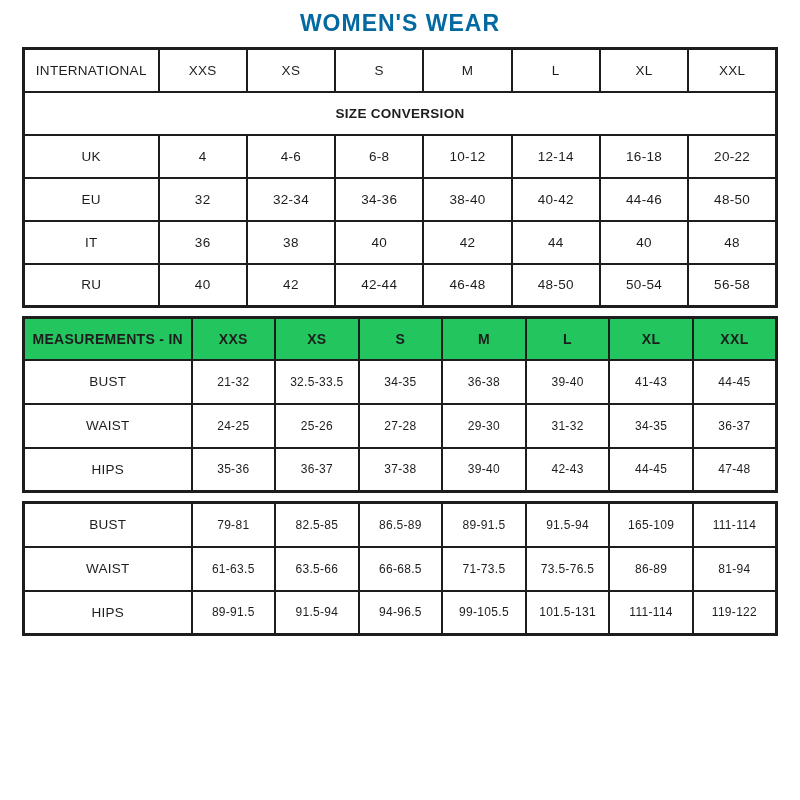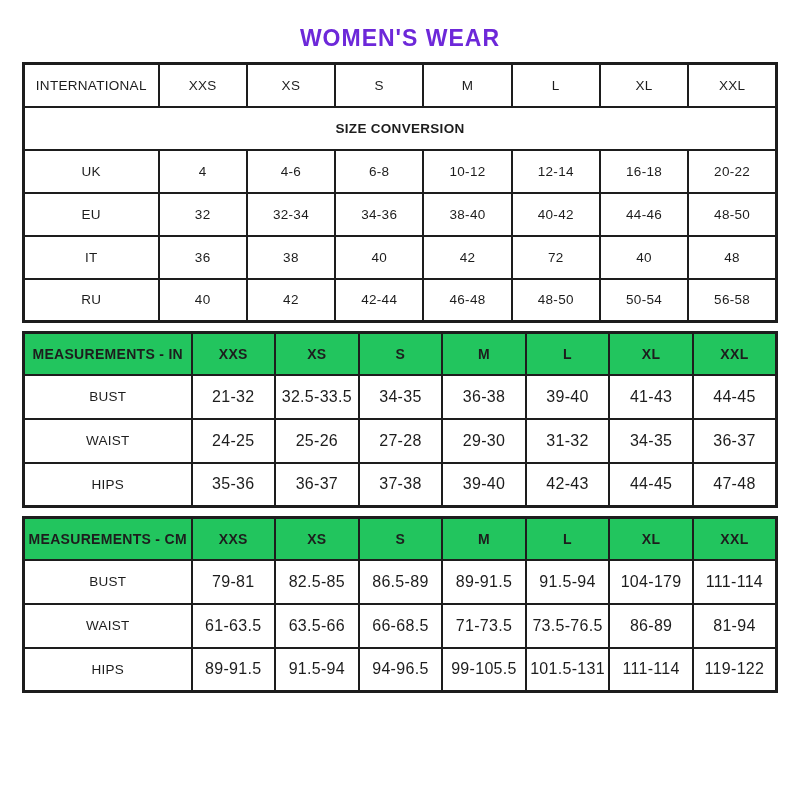--- a/index.html
+++ b/index.html
@@ -8,22 +8,22 @@
     width: 800px; height: 800px;
     font-family: "Liberation Sans", "DejaVu Sans", sans-serif;
     color: #1d1d1d;
   }
   .wrap { width: 800px; padding: 0 22px; }
   h1.page-title {
     text-align: center;
     font-size: 23px;
     font-weight: 600;
     letter-spacing: 1px;
-    color: #6d28d9;
-    padding: 24px 0 10px 0;
+    color: #0369a1;
+    padding: 9px 0 10px 0;
     line-height: 28px;
   }
   table.tbl {
     width: 100%;
     border-collapse: collapse;
     table-layout: fixed;
     border: 3px solid #1d1d1d;
     margin-bottom: 8px;
   }
   table.tbl td {
@@ -44,21 +44,21 @@
     font-size: 14px;
     letter-spacing: 0.5px;
     height: 42px;
   }
   tr.hdr-row td {
     background: #22c55e;
     font-weight: bold;
     font-size: 14px;
     height: 42px;
   }
-  table.meas td.val { font-size: 16px; }
+  table.meas td.val { font-size: 12px; }
   table.meas td.rowlabel { font-size: 13.5px; }
   table.meas tr.data-row td { height: 44px; }
 </style>
 </head>
 <body>
 
 <div class="wrap">
 
   <h1 class="page-title">WOMEN'S WEAR</h1>
 
@@ -100,21 +100,21 @@
         <td>40-42</td>
         <td>44-46</td>
         <td>48-50</td>
       </tr>
       <tr>
         <td>IT</td>
         <td>36</td>
         <td>38</td>
         <td>40</td>
         <td>42</td>
-        <td>72</td>
+        <td>44</td>
         <td>40</td>
         <td>48</td>
       </tr>
       <tr>
         <td>RU</td>
         <td>40</td>
         <td>42</td>
         <td>42-44</td>
         <td>46-48</td>
         <td>48-50</td>
@@ -172,38 +172,28 @@
       </tr>
     </tbody>
   </table>
 
   <table class="tbl meas">
     <colgroup>
         <col class="c-label">
         <col span="7">
       </colgroup>
     <tbody>
-      <tr class="hdr-row">
-        <td>MEASUREMENTS - CM</td>
-        <td>XXS</td>
-        <td>XS</td>
-        <td>S</td>
-        <td>M</td>
-        <td>L</td>
-        <td>XL</td>
-        <td>XXL</td>
-      </tr>
       <tr class="data-row">
         <td class="rowlabel">BUST</td>
         <td class="val">79-81</td>
         <td class="val">82.5-85</td>
         <td class="val">86.5-89</td>
         <td class="val">89-91.5</td>
         <td class="val">91.5-94</td>
-        <td class="val">104-179</td>
+        <td class="val">165-109</td>
         <td class="val">111-114</td>
       </tr>
       <tr class="data-row">
         <td class="rowlabel">WAIST</td>
         <td class="val">61-63.5</td>
         <td class="val">63.5-66</td>
         <td class="val">66-68.5</td>
         <td class="val">71-73.5</td>
         <td class="val">73.5-76.5</td>
         <td class="val">86-89</td>

